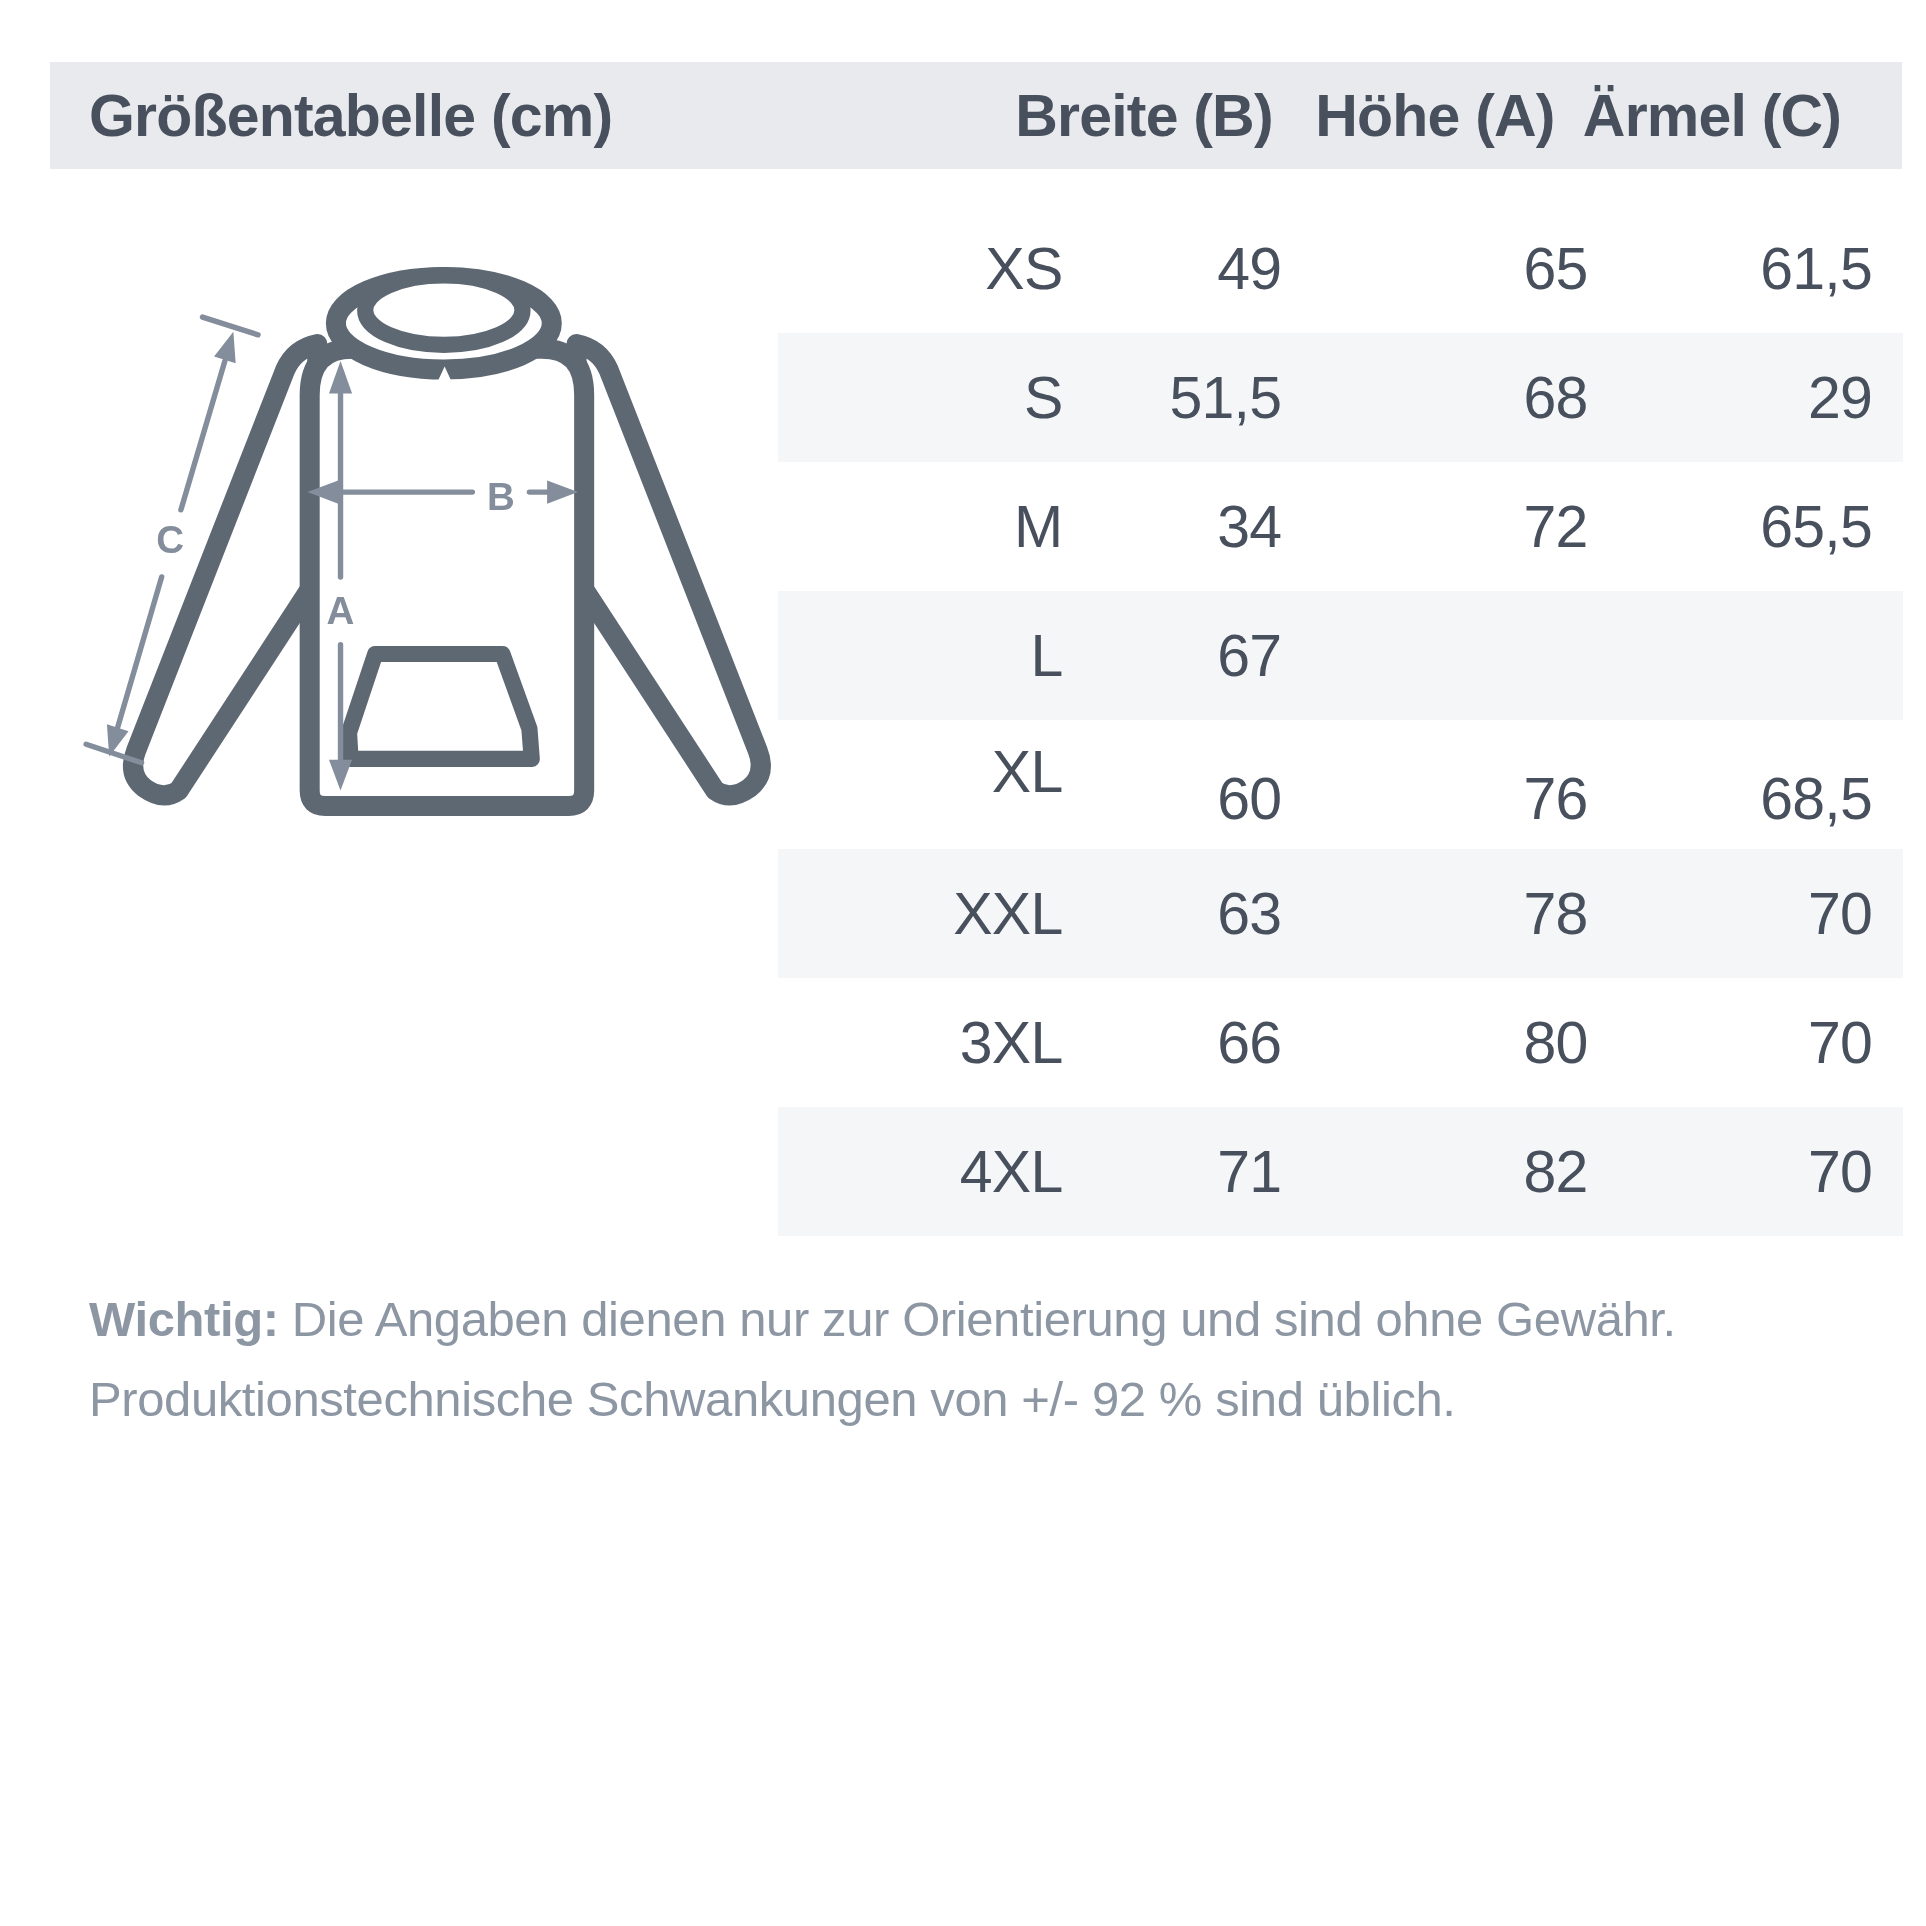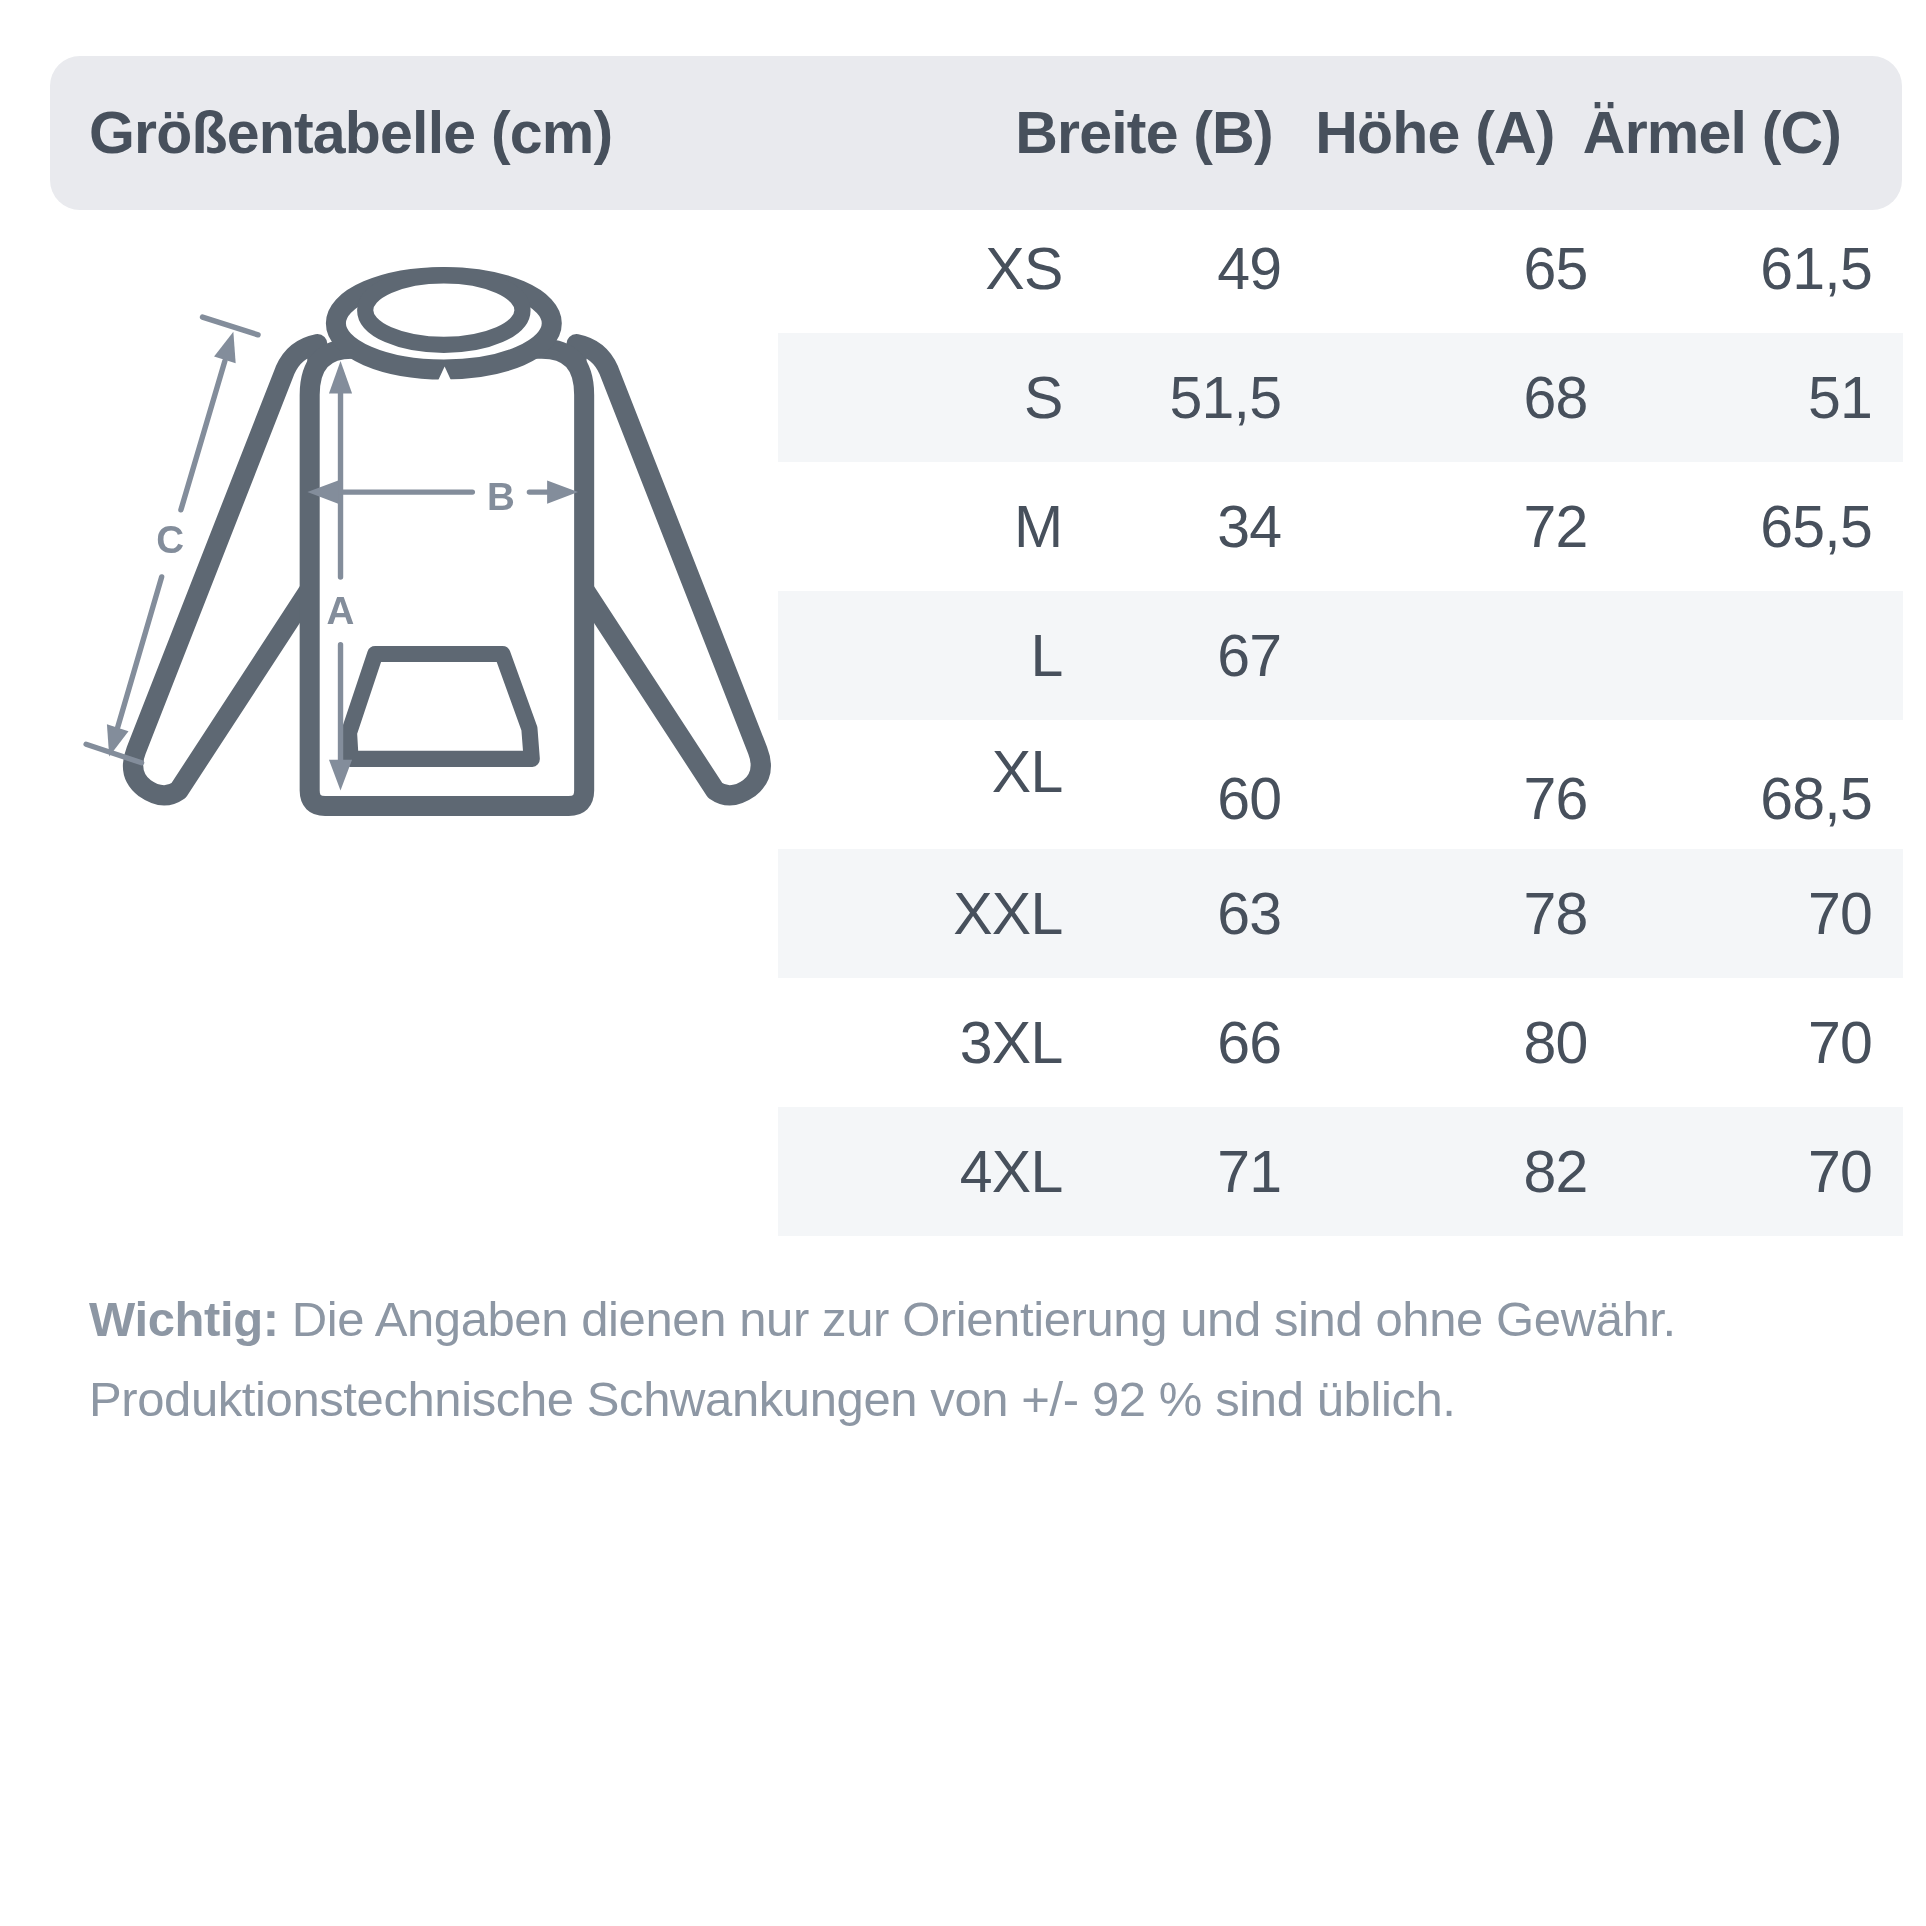--- a/index.html
+++ b/index.html
@@ -2,22 +2,22 @@
 <html style="font-size:12.3px"><head>
 <meta charset="utf-8">
 <style>
   html,body{margin:0;padding:0;background:#ffffff;}
   .canvas{
     position:relative;width:1926px;height:1926px;background:#ffffff;
     font-family:"Liberation Sans", sans-serif;overflow:hidden;color:#47505c;
   }
   
   .header-band{
-    position:absolute;left:50px;top:56px;width:1852px;height:154px;
-    background:#e9eaee;display:flex;align-items:center;border-radius:30px;
+    position:absolute;left:50px;top:62px;width:1852px;height:107px;
+    background:#e9eaee;display:flex;align-items:center;
   }
   .page-title{
     position:absolute;left:39px;top:50%;transform:translateY(-50%);
     font-size:59px;font-weight:bold;white-space:nowrap;letter-spacing:-0.8px;
   }
   .col-head{
     position:absolute;top:50%;transform:translate(-50%,-50%);
     font-size:59px;font-weight:bold;white-space:nowrap;letter-spacing:-0.8px;
   }
   .col-head.c1{left:1094px;}
@@ -108,21 +108,21 @@
     <div class="trow">
       <div class="cell">XS</div>
       <div class="cell">49</div>
       <div class="cell">65</div>
       <div class="cell">61,5</div>
     </div>
     <div class="trow">
       <div class="cell">S</div>
       <div class="cell">51,5</div>
       <div class="cell">68</div>
-      <div class="cell">51</div>
+      <div class="cell">29</div>
     </div>
     <div class="trow">
       <div class="cell">M</div>
       <div class="cell">34</div>
       <div class="cell">72</div>
       <div class="cell">65,5</div>
     </div>
     <div class="trow">
       <div class="cell">L</div>
       <div class="cell">67</div>

